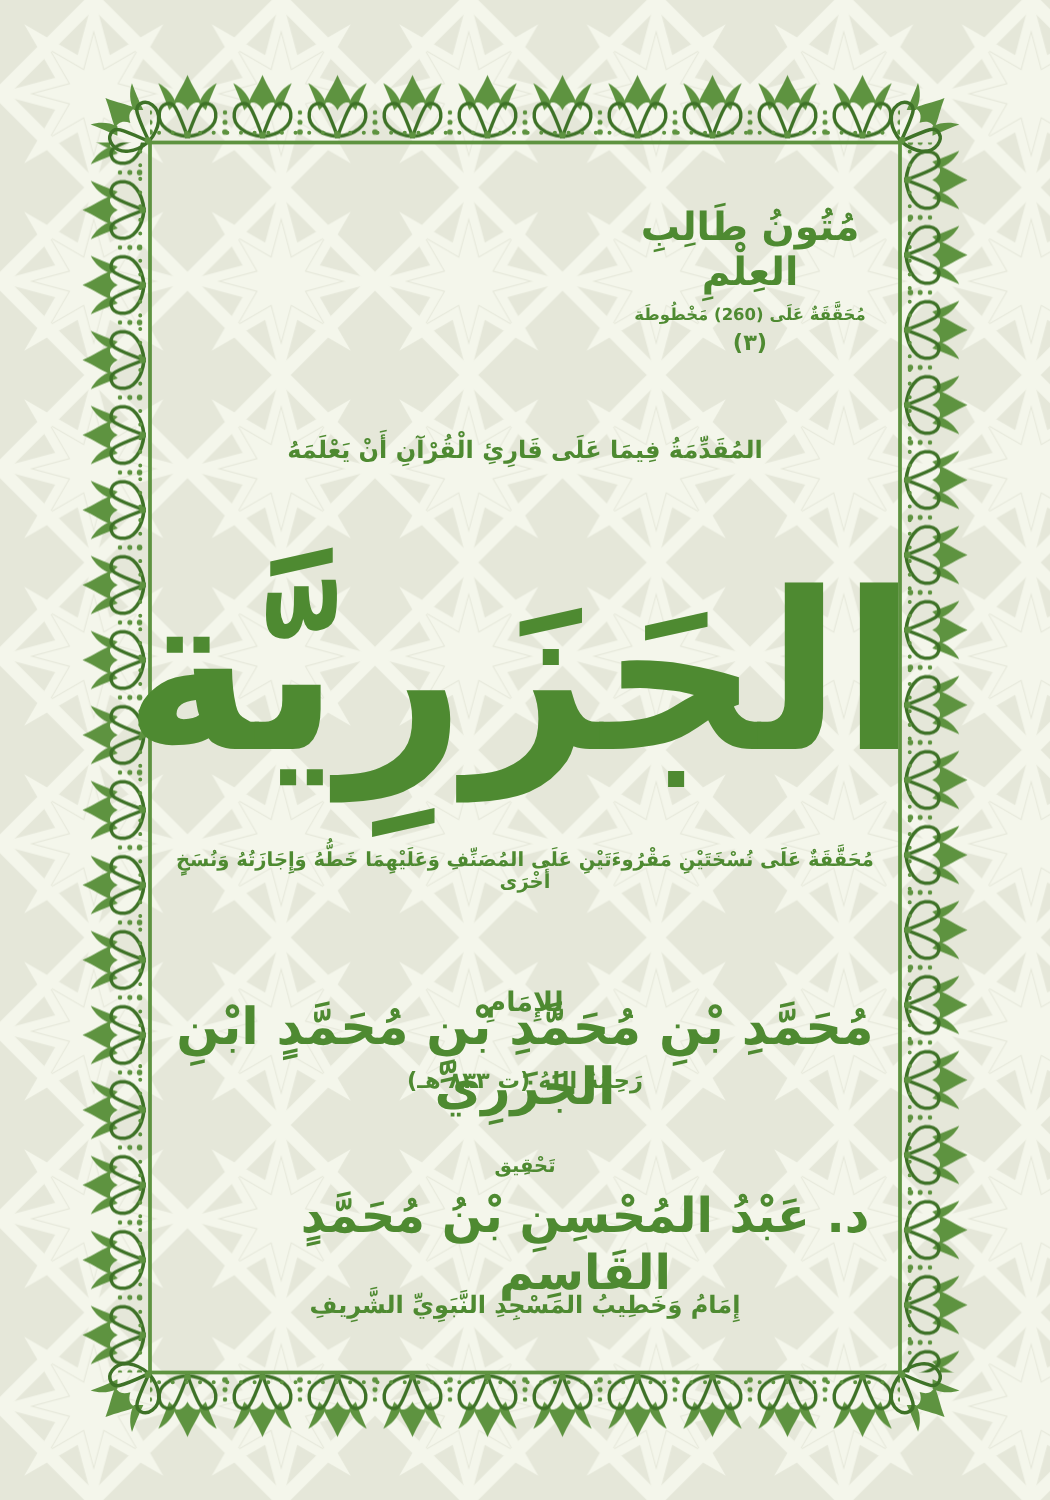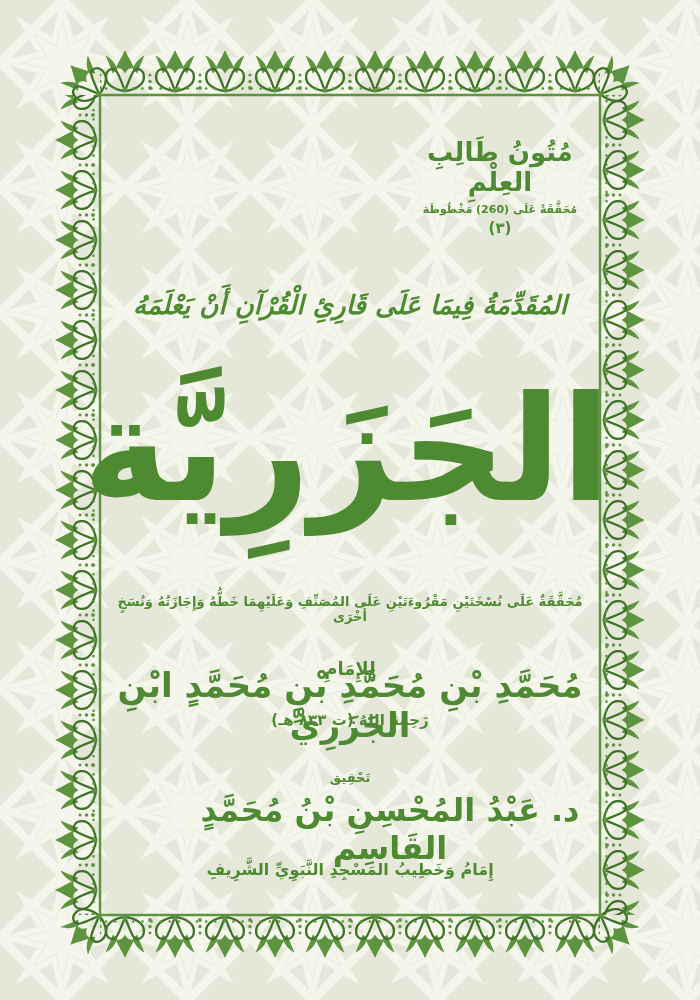--- a/index.html
+++ b/index.html
@@ -26,23 +26,23 @@
   .s{fill:none;stroke:var(--frame-green-dark);stroke-width:2.3;}
   .inner-line{fill:none;stroke:var(--frame-green);stroke-width:2.5;}
   .dotted{fill:none;stroke:var(--frame-green);stroke-width:2.6;stroke-linecap:round;stroke-dasharray:0.1 9;}
   
   .txt{position:absolute;left:100px;width:500px;text-align:center;color:var(--text-green);z-index:3;}
   .series-badge{position:absolute;left:400px;width:200px;top:102px;text-align:center;color:var(--text-green);z-index:3;margin-top:36px;}
   .series-title{font-size:26px;font-weight:bold;line-height:1.15;}
   .series-subtitle{font-size:11px;font-weight:bold;margin-top:5px;}
   .series-collection{font-size:19px;font-weight:bold;margin-top:8px;}
   .series-volume{font-size:15px;font-weight:bold;margin-top:3px;}
-  .book-subtitle{top:290px;font-size:26px;font-weight:bold;font-style:italic;}
+  .book-subtitle{top:290px;font-size:16px;font-weight:bold;}
   .main-title{top:362px;font-size:146px;font-weight:bold;line-height:1.05;margin:11px;}
-  .verification{top:566px;font-size:13px;font-weight:bold;margin-top:28px;}
+  .verification{top:566px;font-size:13px;font-weight:bold;}
   .author-intro{top:615px;font-size:18px;font-weight:bold;margin-top:43px;}
   .author-name{top:645px;font-size:34px;font-weight:bold;margin-top:20px;}
   .honorific{top:711px;font-size:15px;font-weight:bold;}
   .editor-intro{top:770px;font-size:13px;font-weight:bold;text-align:center;}
   .editor-name{top:791px;font-size:32px;font-weight:bold;padding-left:40px;}
   .editor-title{top:860px;font-size:16px;font-weight:bold;}
 </style>
 </head>
 <body>
 

